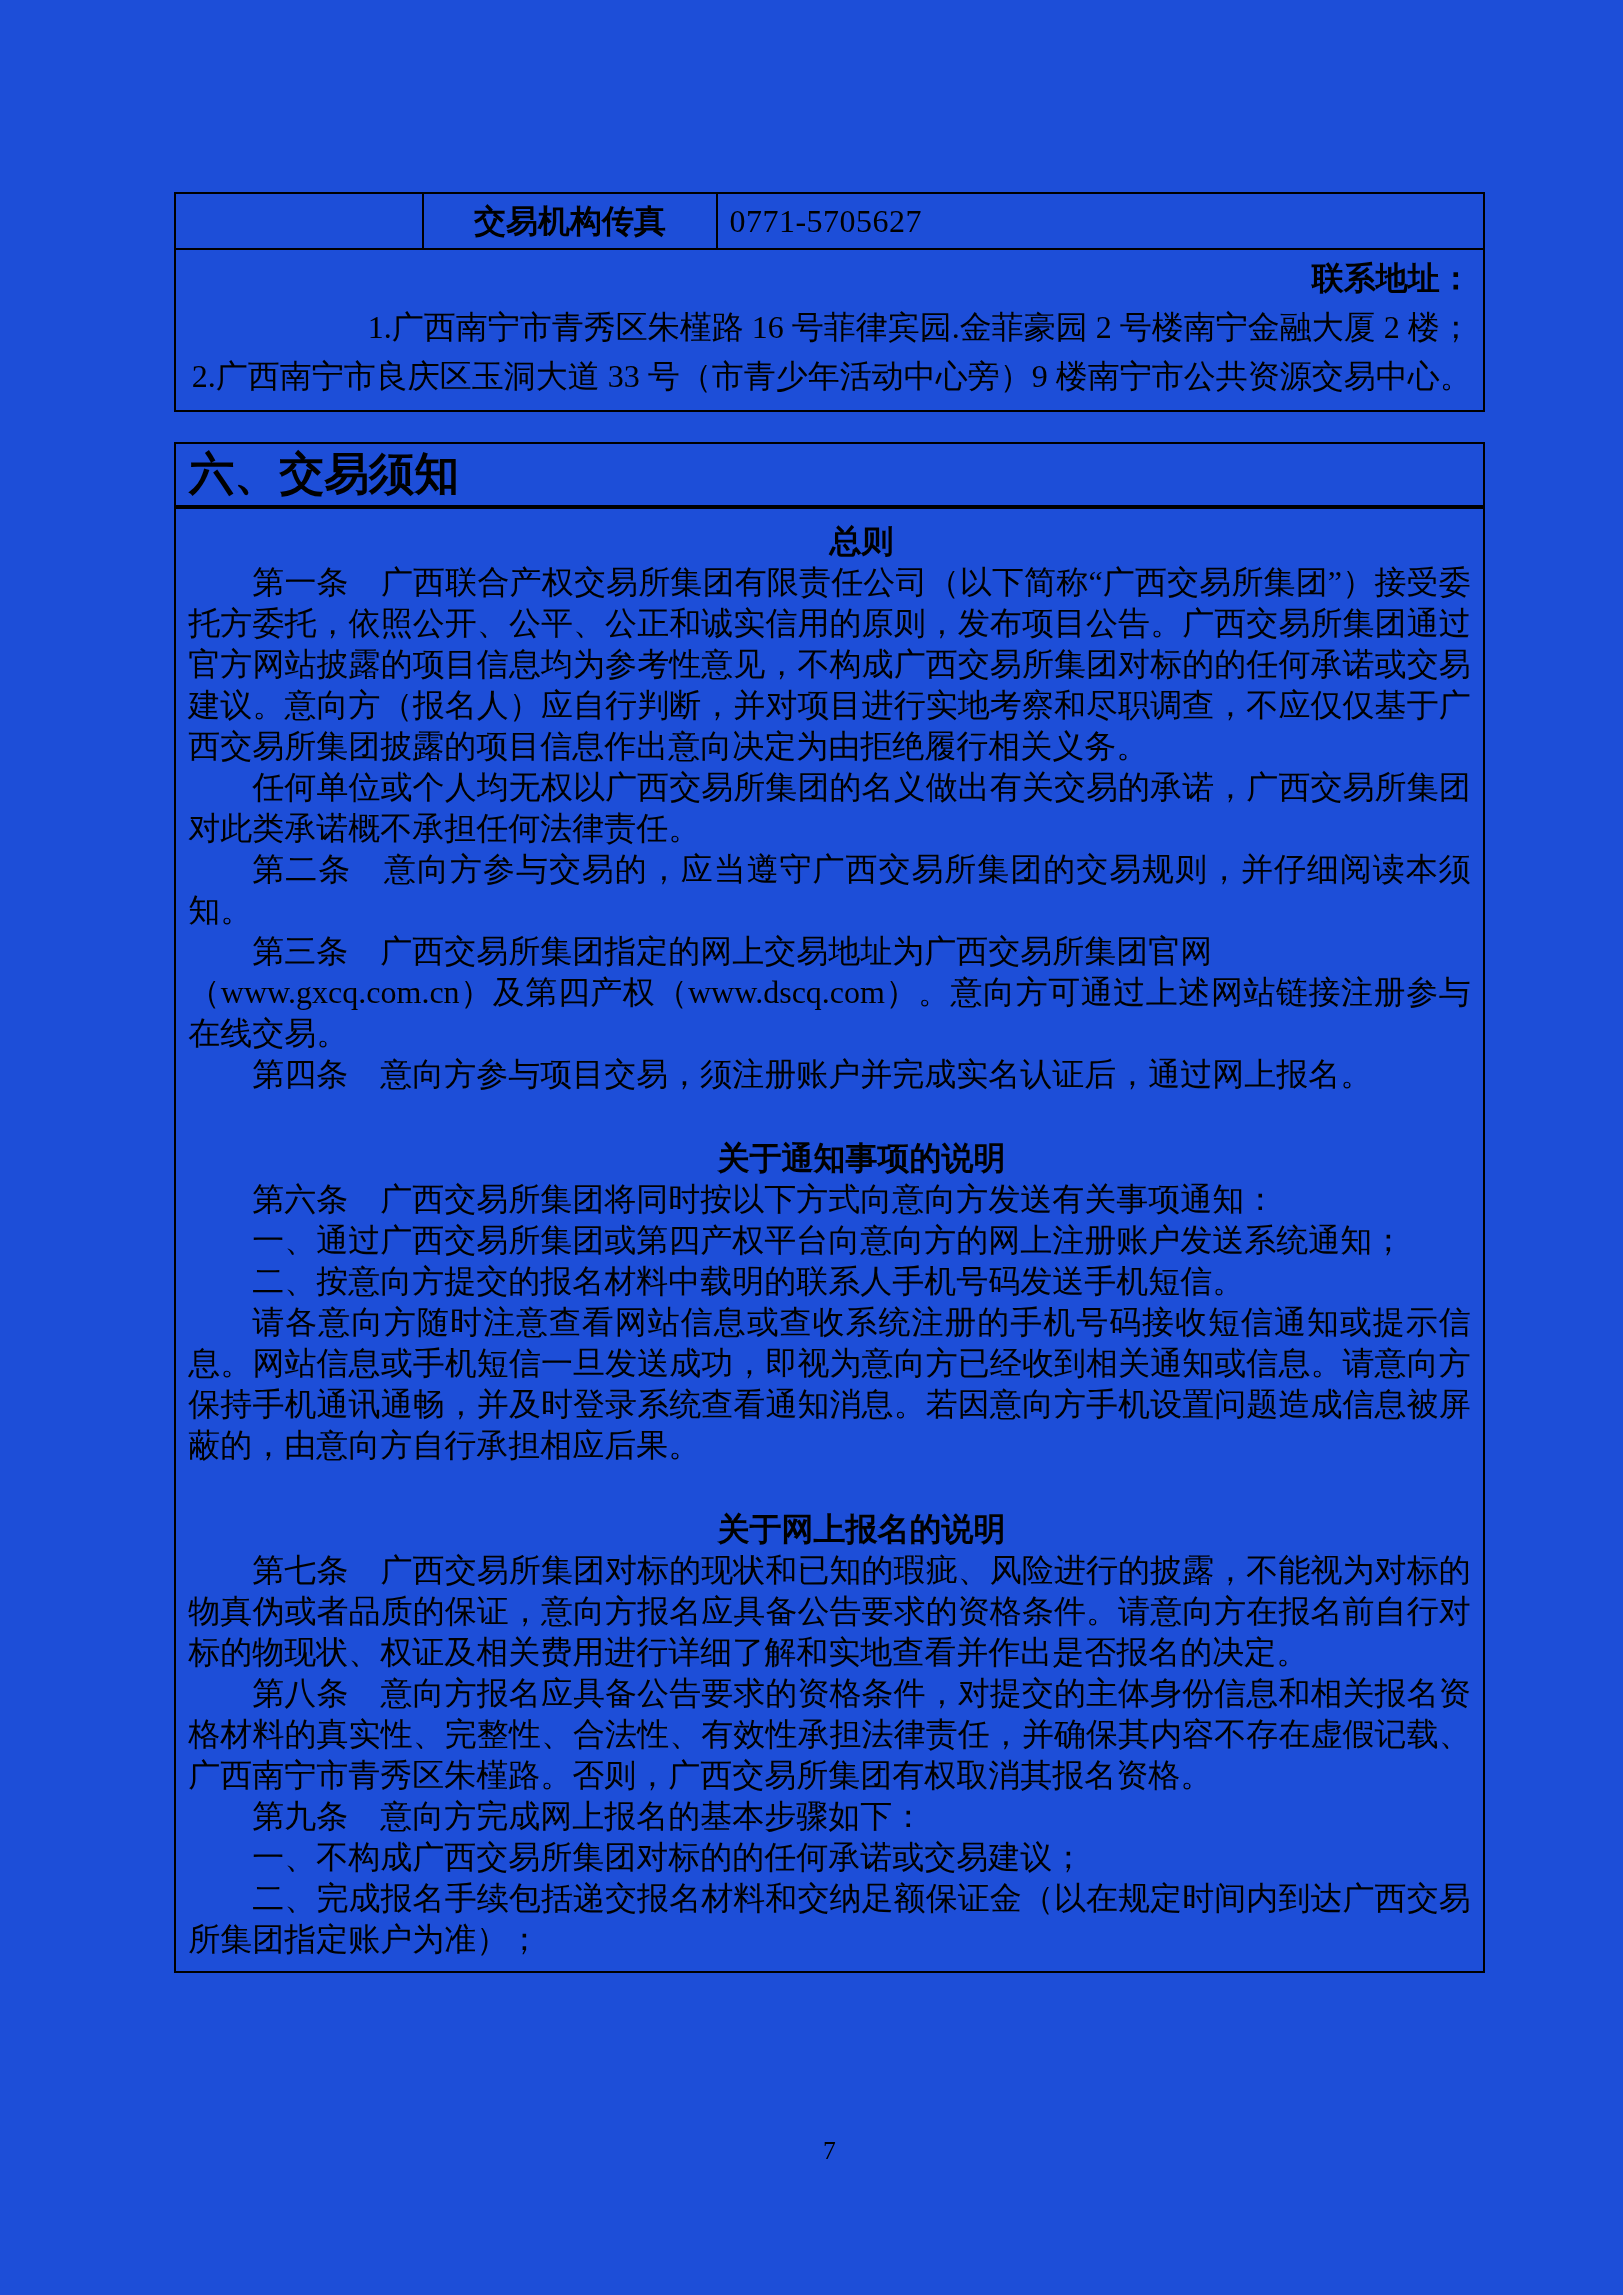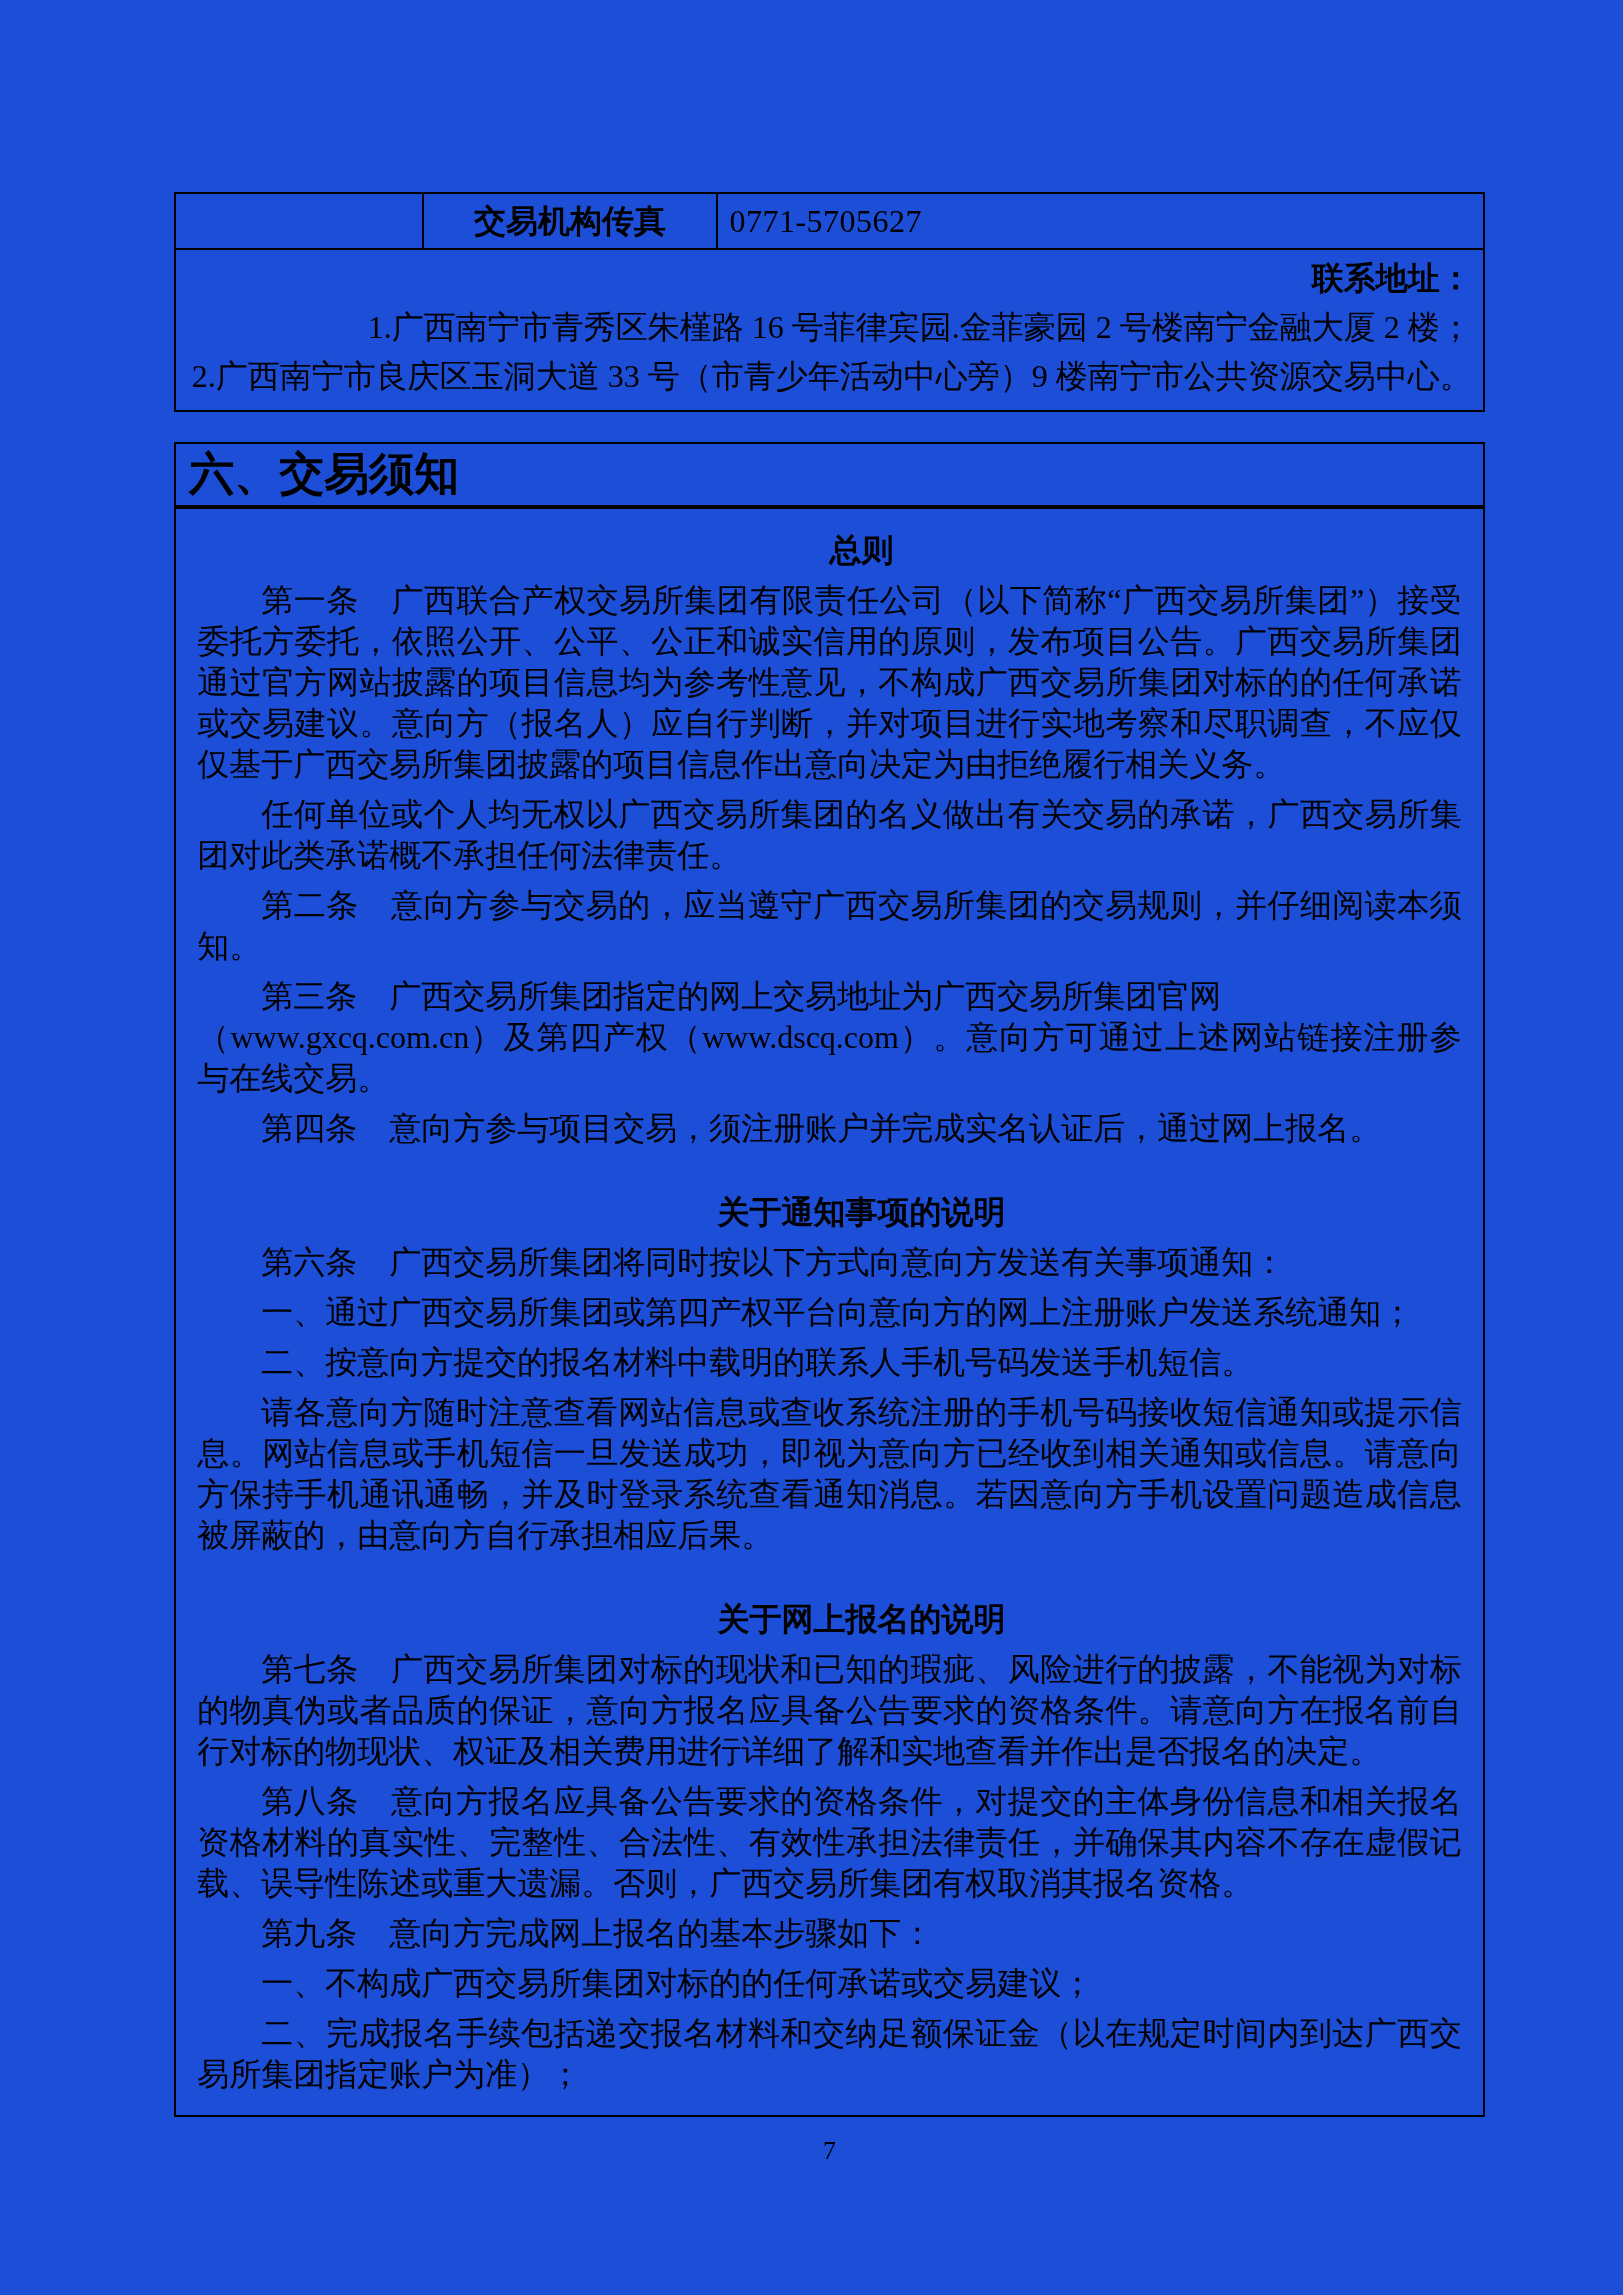--- a/index.html
+++ b/index.html
@@ -61,21 +61,21 @@
     line-height: 39px;
     padding: 11.2px 12.3px 11.2px 13.3px;
   }
   .notice-body {
     border: 2.6px solid #000000;
     padding: 12.3px 12.3px 10.2px 12.3px;
     font-size: 32px;
     line-height: 41px;
   }
   .notice-body p {
-    margin: 9px;
+    margin: 0;
     text-align: justify;
     text-indent: 2em;
     white-space: pre-line;
   }
   .notice-body p.doc-heading {
     text-align: center;
     font-weight: bold;
   }
   .notice-body p.doc-heading.spaced {
     margin-top: 43px;
@@ -125,21 +125,21 @@
     <p>第四条　意向方参与项目交易，须注册账户并完成实名认证后，通过网上报名。</p>
 
     <p class="doc-heading spaced">关于通知事项的说明</p>
     <p>第六条　广西交易所集团将同时按以下方式向意向方发送有关事项通知：</p>
     <p>一、通过广西交易所集团或第四产权平台向意向方的网上注册账户发送系统通知；</p>
     <p>二、按意向方提交的报名材料中载明的联系人手机号码发送手机短信。</p>
     <p>请各意向方随时注意查看网站信息或查收系统注册的手机号码接收短信通知或提示信息。网站信息或手机短信一旦发送成功，即视为意向方已经收到相关通知或信息。请意向方保持手机通讯通畅，并及时登录系统查看通知消息。若因意向方手机设置问题造成信息被屏蔽的，由意向方自行承担相应后果。</p>
 
     <p class="doc-heading spaced">关于网上报名的说明</p>
     <p>第七条　广西交易所集团对标的现状和已知的瑕疵、风险进行的披露，不能视为对标的物真伪或者品质的保证，意向方报名应具备公告要求的资格条件。请意向方在报名前自行对标的物现状、权证及相关费用进行详细了解和实地查看并作出是否报名的决定。</p>
-    <p>第八条　意向方报名应具备公告要求的资格条件，对提交的主体身份信息和相关报名资格材料的真实性、完整性、合法性、有效性承担法律责任，并确保其内容不存在虚假记载、误导性陈述或重大遗漏。否则，广西交易所集团有权取消其报名资格。</p>
+    <p>第八条　意向方报名应具备公告要求的资格条件，对提交的主体身份信息和相关报名资格材料的真实性、完整性、合法性、有效性承担法律责任，并确保其内容不存在虚假记载、广西南宁市青秀区朱槿路。否则，广西交易所集团有权取消其报名资格。</p>
     <p>第九条　意向方完成网上报名的基本步骤如下：</p>
     <p>一、不构成广西交易所集团对标的的任何承诺或交易建议；</p>
     <p>二、完成报名手续包括递交报名材料和交纳足额保证金（以在规定时间内到达广西交易所集团指定账户为准）；</p>
   </div>
 
   <div class="page-footer">7</div>
 
 </div>
 
 

